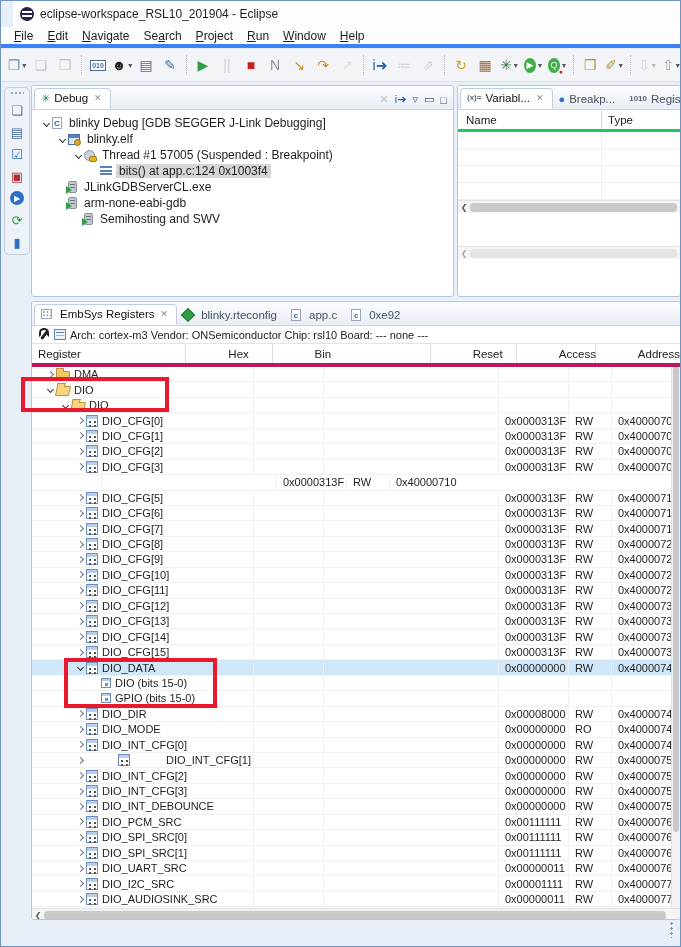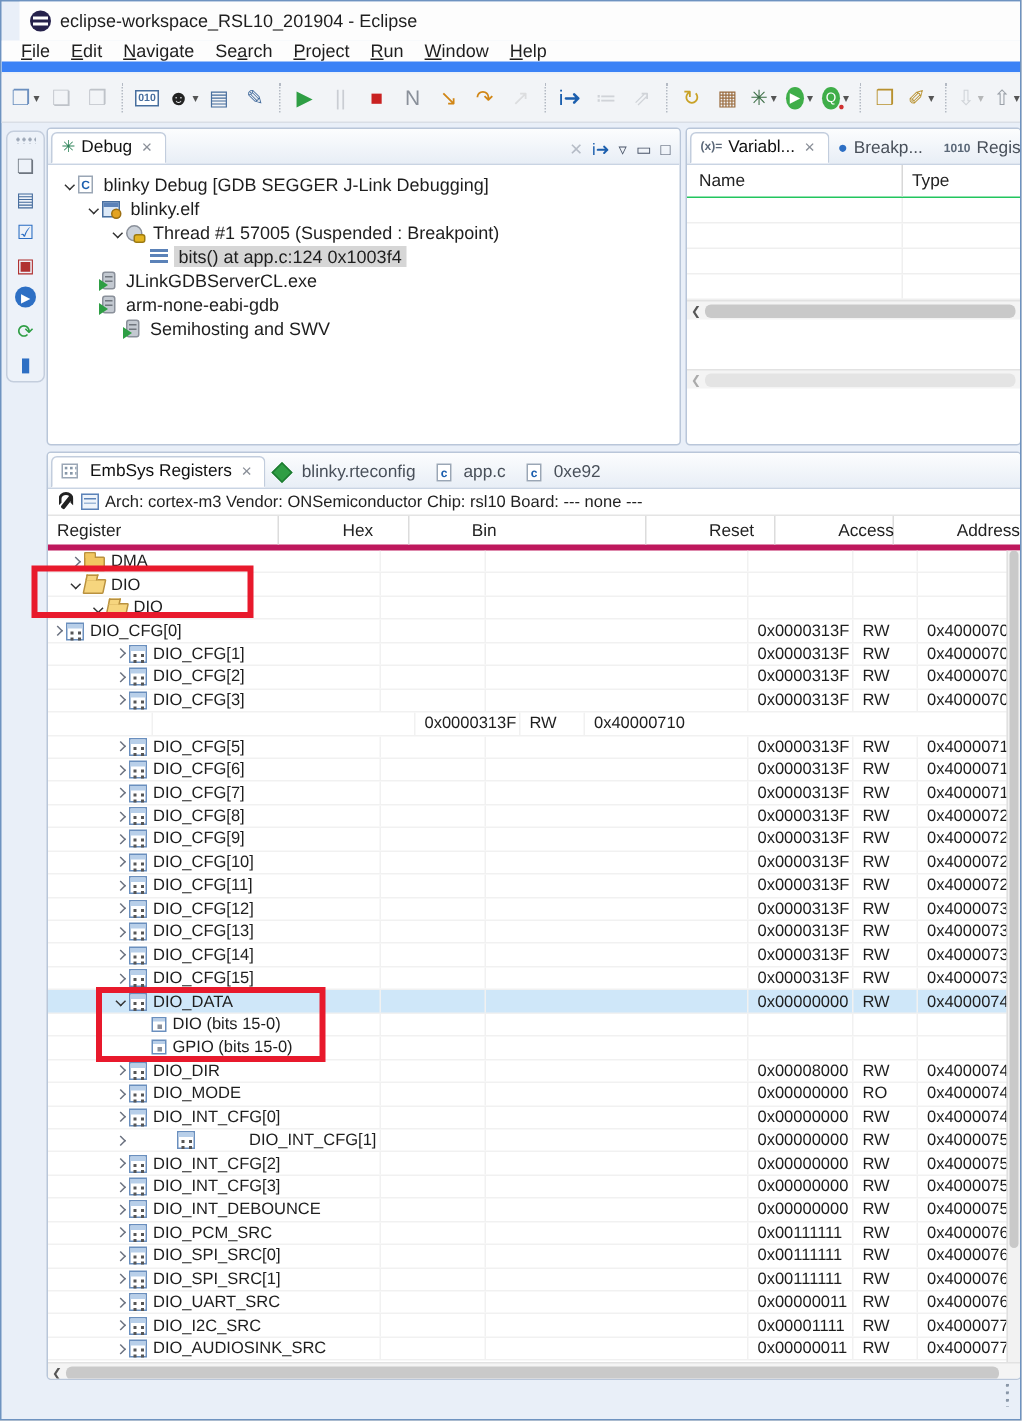--- a/index.html
+++ b/index.html
@@ -9,21 +9,21 @@
     border:1px solid #6e93c0;font-family:"Liberation Sans","DejaVu Sans",sans-serif;
     color:#1e1e1e;overflow:hidden;
   }
   
   #titlebar{position:absolute;left:12px;top:0;width:100%;height:26px;background:#fdfdfd;
     display:flex;align-items:center;padding-left:7px;font-size:12px;}
   .ec-logo{width:14px;height:14px;border-radius:50%;background:#26224c;margin-right:6px;
     position:relative;flex:none;}
   .ec-logo::before{content:"";position:absolute;left:2px;top:4px;width:10px;height:2px;background:#fff;box-shadow:0 4px 0 #fff;}
   #menubar{position:absolute;left:0;top:26px;width:100%;height:21px;background:#fdfdfd;
-    display:flex;align-items:center;padding-left:6px;font-size:12px;border-bottom:7px solid #3b82f6;}
+    display:flex;align-items:center;padding-left:6px;font-size:12px;border-bottom:4px solid #3b82f6;}
   .menu-item{padding:2px 7px;cursor:default;}
   .menu-item .u{text-decoration:underline;}
   #toolbar{position:absolute;left:0;top:48px;width:100%;height:33px;background:#f2f4f7;
     display:flex;align-items:center;padding-left:4px;border-bottom:1px solid #d9dee6;overflow:hidden;}
   .tbtn{display:inline-flex;align-items:center;justify-content:center;height:24px;min-width:22px;
     padding:0 2px;margin:0 1px;border-radius:3px;}
   .tbtn .glyph{font-size:14px;line-height:1;}
   .tbtn .glyph.small-text{font-size:7px;font-weight:bold;border:1px solid #476e9e;padding:1px;background:#fff;}
   .tbtn.disabled{opacity:.38;}
   .tbtn .circ{width:15px;height:15px;border-radius:50%;display:inline-flex;align-items:center;justify-content:center;
@@ -82,21 +82,21 @@
   .ti-reg::after{content:"";position:absolute;left:2px;top:5px;width:2px;height:2px;background:#555;
     box-shadow:5px 0 0 #555,0 4px 0 #555,5px 4px 0 #555;}
   .ti-bit{width:10px;height:10px;border:1px solid #6a8fbe;background:#fff;}
   .ti-bit::before{content:"";position:absolute;left:0;top:0;width:100%;height:2px;background:#b8cfe9;}
   .ti-bit::after{content:"";position:absolute;left:3px;top:4px;width:3px;height:3px;background:#8a909a;}
   .ti-grid{width:11px;height:10px;border:1px solid #9aa6b5;
     background:radial-gradient(circle at 2px 2px,#8797a8 .9px,transparent 1px);background-size:3.5px 3.5px;}
   .ti-diamond{width:10px;height:10px;background:#2f9e44;transform:rotate(45deg);border:1px solid #1d7a30;}
   
   .vtable{font-size:11.5px;}
-  .vhead{display:flex;height:22px;align-items:center;border-bottom:1px solid #22c55e;color:#222;}
+  .vhead{display:flex;height:22px;align-items:center;border-bottom:3px solid #22c55e;color:#222;}
   .vhead .c1{width:144px;padding-left:8px;border-right:1px solid #d8d8d8;height:100%;display:flex;align-items:center;}
   .vhead .c2{flex:1;padding-left:6px;}
   .vrow{height:17px;border-bottom:1px solid #efefef;display:flex;}
   .vrow .c1{width:144px;border-right:1px solid #efefef;}
   .hscroll{height:13px;background:#f4f4f4;display:flex;align-items:center;border-top:1px solid #e2e2e2;}
   .hscroll .arr{width:12px;font-size:8px;color:#555;text-align:center;}
   .hscroll .thumb{height:9px;background:#c9c9c9;border-radius:4px;flex:1;margin-right:3px;}
   .hscroll.lite .thumb{background:#e4e4e4;}
   .hscroll.lite .arr{color:#aaa;}
   
@@ -445,21 +445,21 @@
             <span class="ti ti-folder-open"></span>
             <span>DIO</span>
           </div>
           <div class="ecell c-hex"></div>
           <div class="ecell c-bin"></div>
           <div class="ecell c-reset"></div>
           <div class="ecell c-acc"></div>
           <div class="ecell c-addr"></div>
         </div>
         <div class="erow">
-          <div class="ecell tree c-reg" style="">
+          <div class="ecell tree c-reg" style="padding-left: 42px;">
             <span class="chev right">
               <i></i>
             </span>
             <span class="ti ti-reg"></span>
             <span>DIO_CFG[0]</span>
           </div>
           <div class="ecell c-hex"></div>
           <div class="ecell c-bin"></div>
           <div class="ecell c-reset">0x0000313F</div>
           <div class="ecell c-acc">RW</div>

